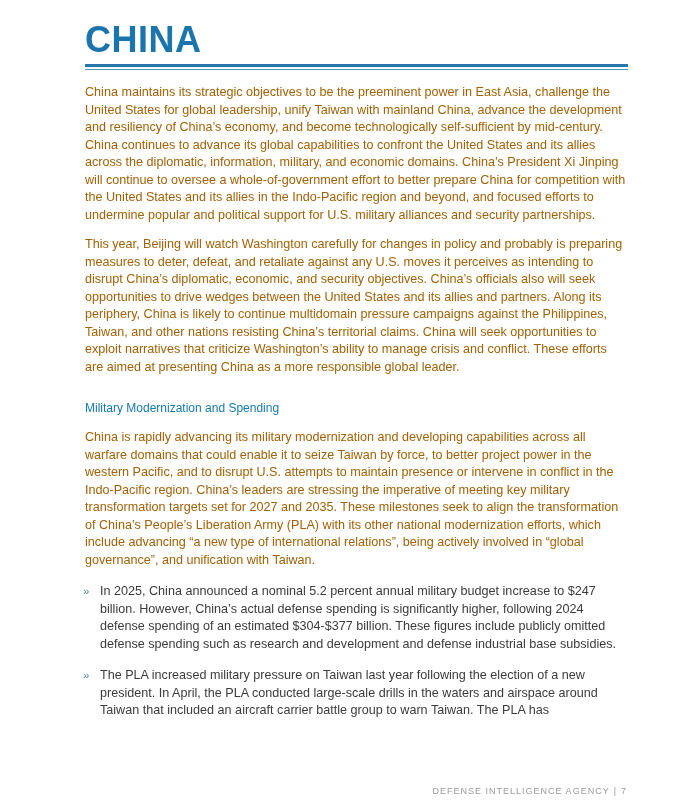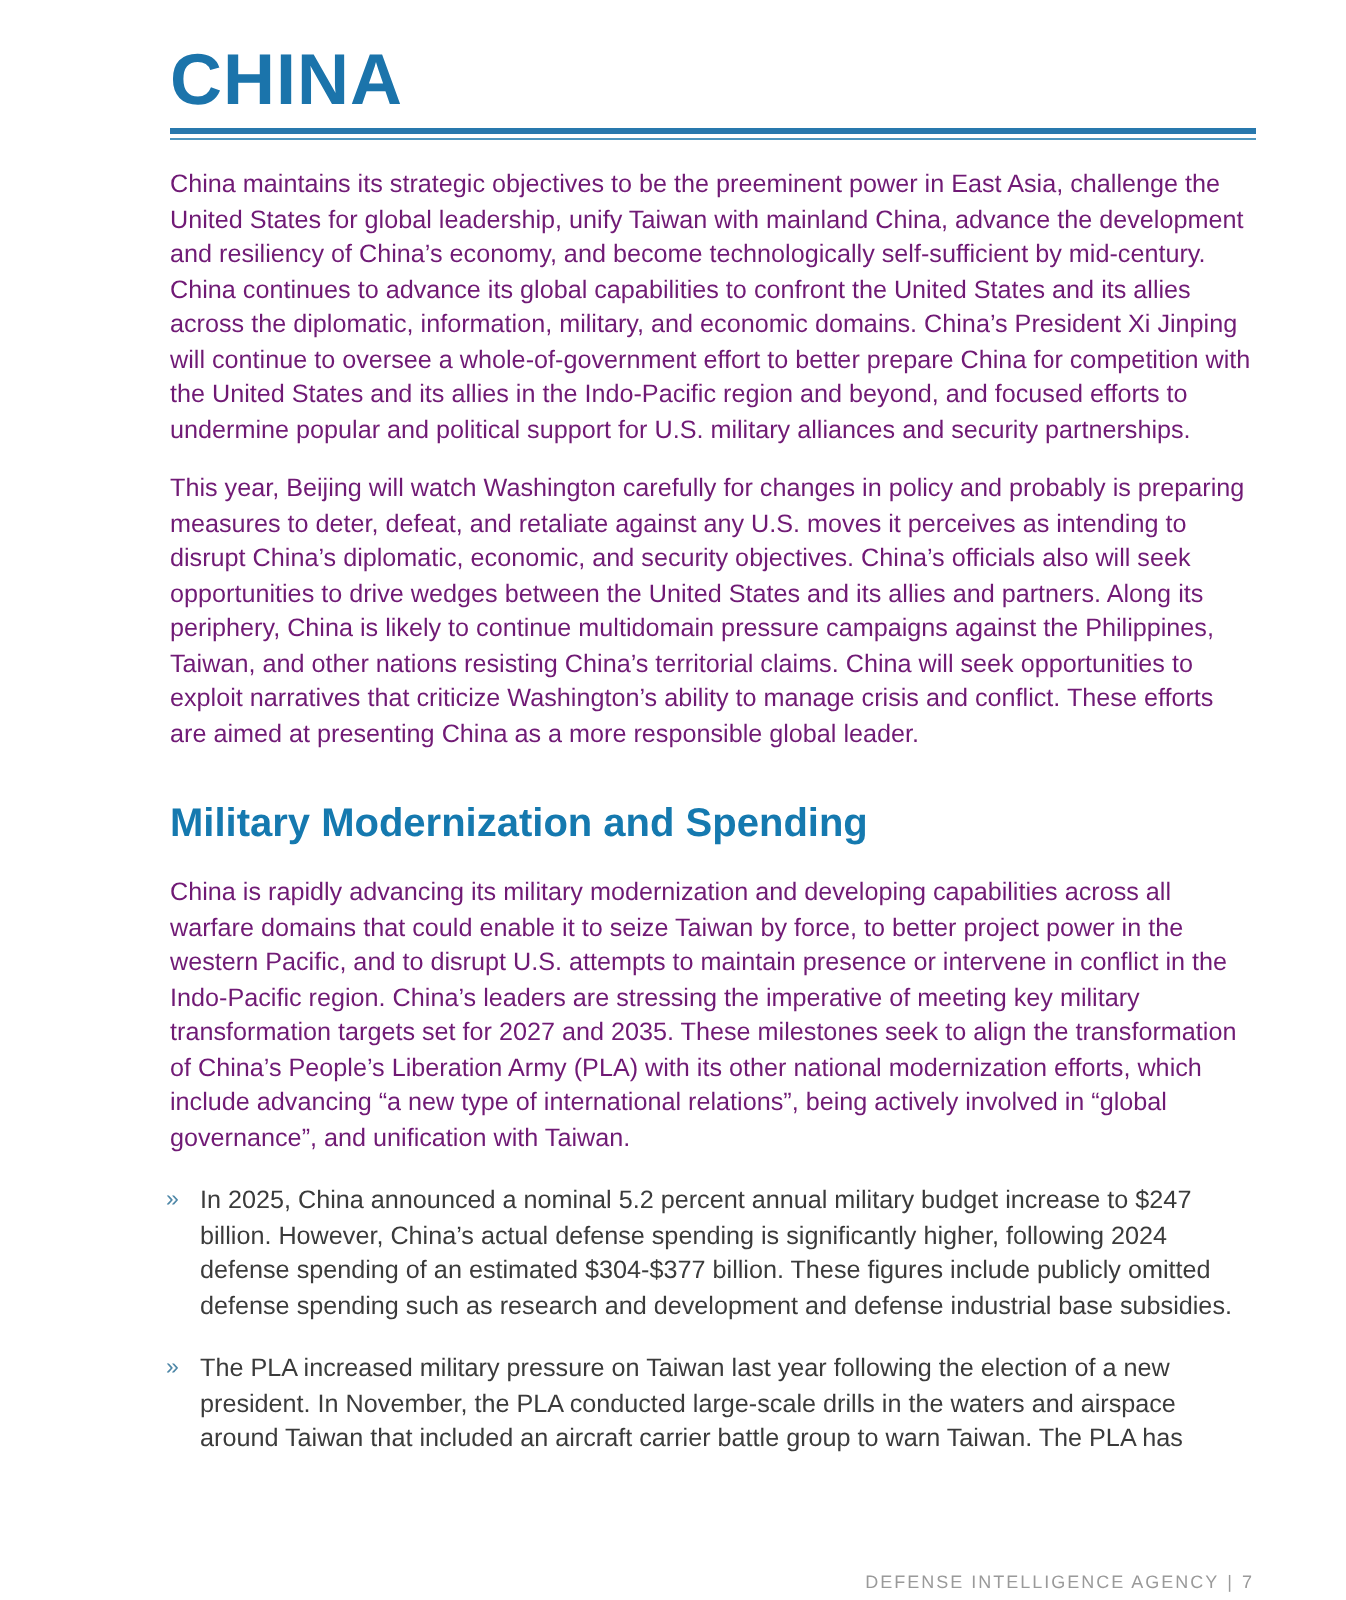--- a/index.html
+++ b/index.html
@@ -26,27 +26,27 @@
   .title-rule {
     margin-top: 6px;
     border-top: 3px solid #2878AD;
     border-bottom: 1px solid #4F96BE;
     height: 6px;
     margin-bottom: 14px;
   }
   p.body-para {
     font-size: 12.6px;
     line-height: 17.5px;
-    color: #701a75;
+    color: #a16207;
     margin-bottom: 12px;
     text-align: left;
   }
   h2.section-heading {
-    font-size: 20px;
-    font-weight: 700;
+    font-size: 12px;
+    font-weight: 400;
     color: #1579AF;
     margin-top: 25px;
     margin-bottom: 14px;
   }
   .bullet {
     position: relative;
     padding-left: 15px;
     margin-top: 14px;
     font-size: 12.6px;
     line-height: 17.5px;
@@ -87,20 +87,20 @@
 
   <p class="body-para">China is rapidly advancing its military modernization and developing capabilities across all warfare domains that could enable it to seize Taiwan by force, to better project power in the western Pacific, and to disrupt U.S. attempts to maintain presence or intervene in conflict in the Indo-Pacific region. China’s leaders are stressing the imperative of meeting key military transformation targets set for 2027 and 2035. These milestones seek to align the transformation of China’s People’s Liberation Army (PLA) with its other national modernization efforts, which include advancing “a new type of international relations”, being actively involved in “global governance”, and unification with Taiwan.</p>
 
   <div class="bullet">
     <span class="marker">»</span>
     <span class="bullet-text">In 2025, China announced a nominal 5.2 percent annual military budget increase to $247 billion. However, China’s actual defense spending is significantly higher, following 2024 defense spending of an estimated $304-$377 billion. These figures include publicly omitted defense spending such as research and development and defense industrial base subsidies.</span>
   </div>
 
   <div class="bullet">
     <span class="marker">»</span>
-    <span class="bullet-text">The PLA increased military pressure on Taiwan last year following the election of a new president. In November, the PLA conducted large-scale drills in the waters and airspace around Taiwan that included an aircraft carrier battle group to warn Taiwan. The PLA has</span>
+    <span class="bullet-text">The PLA increased military pressure on Taiwan last year following the election of a new president. In April, the PLA conducted large-scale drills in the waters and airspace around Taiwan that included an aircraft carrier battle group to warn Taiwan. The PLA has</span>
   </div>
 
   <div class="page-footer">
     <span>DEFENSE INTELLIGENCE AGENCY</span><span class="sep">|</span><span>7</span>
   </div>
 
 </div>
 
 </body></html>

